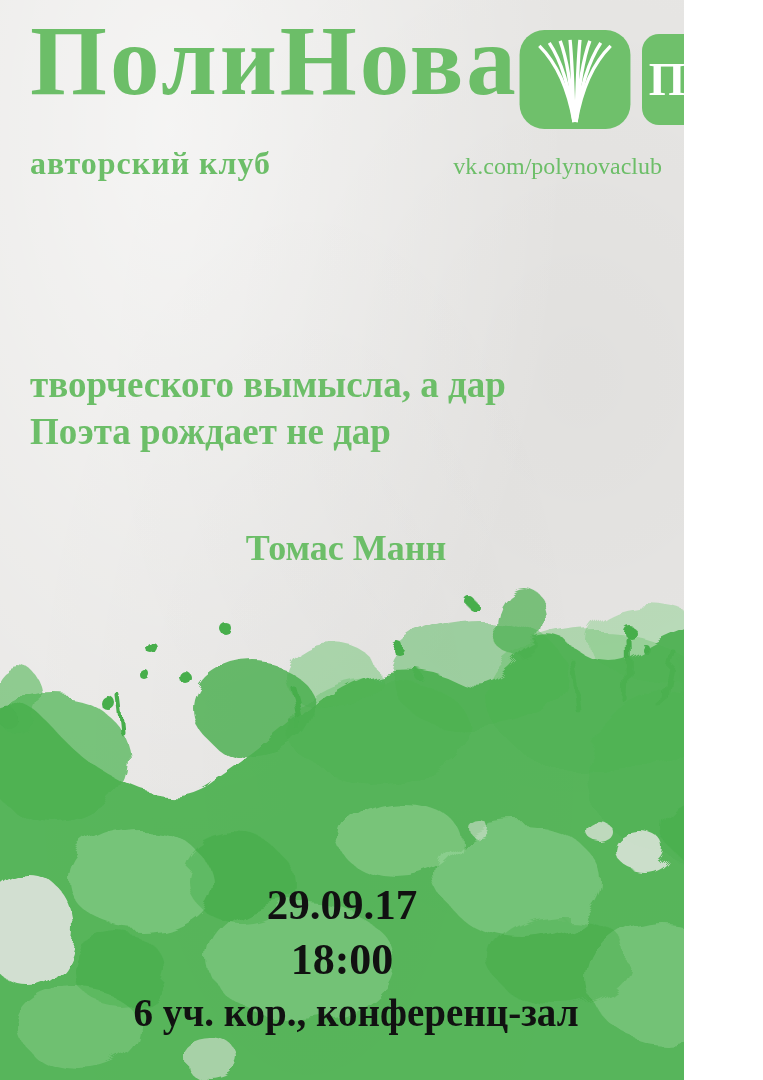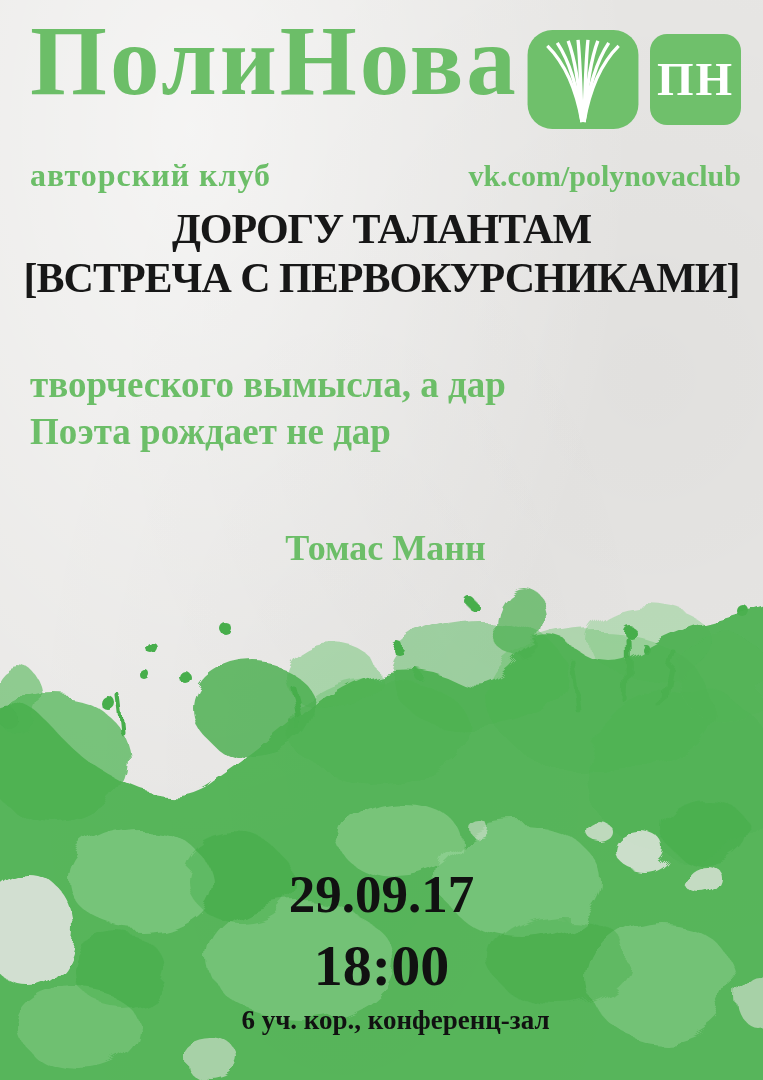--- a/index.html
+++ b/index.html
@@ -1,21 +1,21 @@
 <!DOCTYPE html>
 <html><head>
 <meta charset="utf-8">
 <style>
   html,body{margin:0;padding:0;}
   body{
     width:763px;height:1080px;overflow:hidden;
     font-family:"Liberation Serif","DejaVu Serif",serif;
   }
   .poster{
-    position:relative;width:763px;height:1080px;overflow:hidden;
+    position:relative;width:684px;height:1080px;overflow:hidden;
     background:
       radial-gradient(ellipse at 25% 12%, rgba(255,255,255,.55), rgba(255,255,255,0) 55%),
       radial-gradient(ellipse at 85% 35%, rgba(0,0,0,.035), rgba(0,0,0,0) 60%),
       radial-gradient(ellipse at 45% 70%, rgba(0,0,0,.025), rgba(0,0,0,0) 55%),
       #e9e8e6;
   }
   
   .header{position:absolute;top:0;left:0;right:0;padding:10px 22px 0 30px;}
   .brand-row{display:flex;align-items:flex-start;justify-content:space-between;}
   .brand-text{
@@ -24,23 +24,23 @@
   }
   .logo-group{display:flex;gap:11px;margin-top:20px;}
   .logo-book{width:112px;height:99px;display:block;}
   .logo-badge{
     width:91px;height:91px;margin-top:4px;border-radius:17px;background:#6fc06b;
     display:flex;align-items:center;justify-content:center;
   }
   .logo-badge span{
     color:#ffffff;font-weight:bold;font-size:47px;letter-spacing:2px;line-height:1;
   }
-  .tagline-row{display:flex;justify-content:space-between;align-items:baseline;margin-top:28px;}
+  .tagline-row{display:flex;justify-content:space-between;align-items:baseline;margin-top:16px;}
   .subtitle{color:#6cbe68;font-weight:bold;font-size:32px;letter-spacing:1px;}
-  .vk-link{color:#6cbe68;font-weight:bold;font-size:30px;letter-spacing:0;}
+  .vk-link{color:#6cbe68;font-weight:normal;font-size:24px;letter-spacing:0;}
   
   .title{
     position:absolute;top:205px;left:0;right:0;text-align:center;
     color:#171717;font-weight:bold;line-height:1.17;letter-spacing:-1px;
   }
   .title .line1{font-size:42px;}
   .title .line2{font-size:42px;}
   
   .quote{
     position:absolute;top:362px;left:30px;width:600px;
@@ -50,23 +50,23 @@
     position:absolute;top:527px;left:8px;right:0;text-align:center;
     color:#6cbe68;font-weight:bold;font-size:36px;
   }
   
   .splatter{position:absolute;left:0;bottom:0;width:763px;height:500px;z-index:1;}
   
   .event{
     position:absolute;left:0;right:0;bottom:42px;z-index:2;text-align:center;
     color:#111;font-weight:bold;
   }
-  .event .date{font-size:53px;line-height:1.28;}
-  .event .time{font-size:58px;line-height:1.28;}
-  .event .location{font-size:27px;line-height:1.28;margin-left:28px;}
+  .event .date{font-size:43px;line-height:1.28;}
+  .event .time{font-size:44px;line-height:1.28;}
+  .event .location{font-size:39px;line-height:1.28;margin-left:28px;}
 </style>
 </head>
 <body>
 
 <div class="poster">
 
   <div class="header">
     <div class="brand-row">
       <div class="brand-text">ПолиНова</div>
       <div class="logo-group">
@@ -87,24 +87,20 @@
           <span>ПН</span>
         </div>
       </div>
     </div>
     <div class="tagline-row">
       <div class="subtitle">авторский клуб</div>
       <div class="vk-link">vk.com/polynovaclub</div>
     </div>
   </div>
 
-  <div class="title">
-    <div class="line1">ДОРОГУ ТАЛАНТАМ</div>
-    <div class="line2">[ВСТРЕЧА С ПЕРВОКУРСНИКАМИ]</div>
-  </div>
 
   <div class="quote">
     <div>творческого вымысла, а дар</div>
     <div>Поэта рождает не дар</div>
   </div>
   <div class="author">Томас Манн</div>
 
   <svg class="splatter" viewBox="0 0 763 500" preserveAspectRatio="none" xmlns="http://www.w3.org/2000/svg">
     <defs>
       <filter id="rough" x="-15%" y="-15%" width="130%" height="130%">

